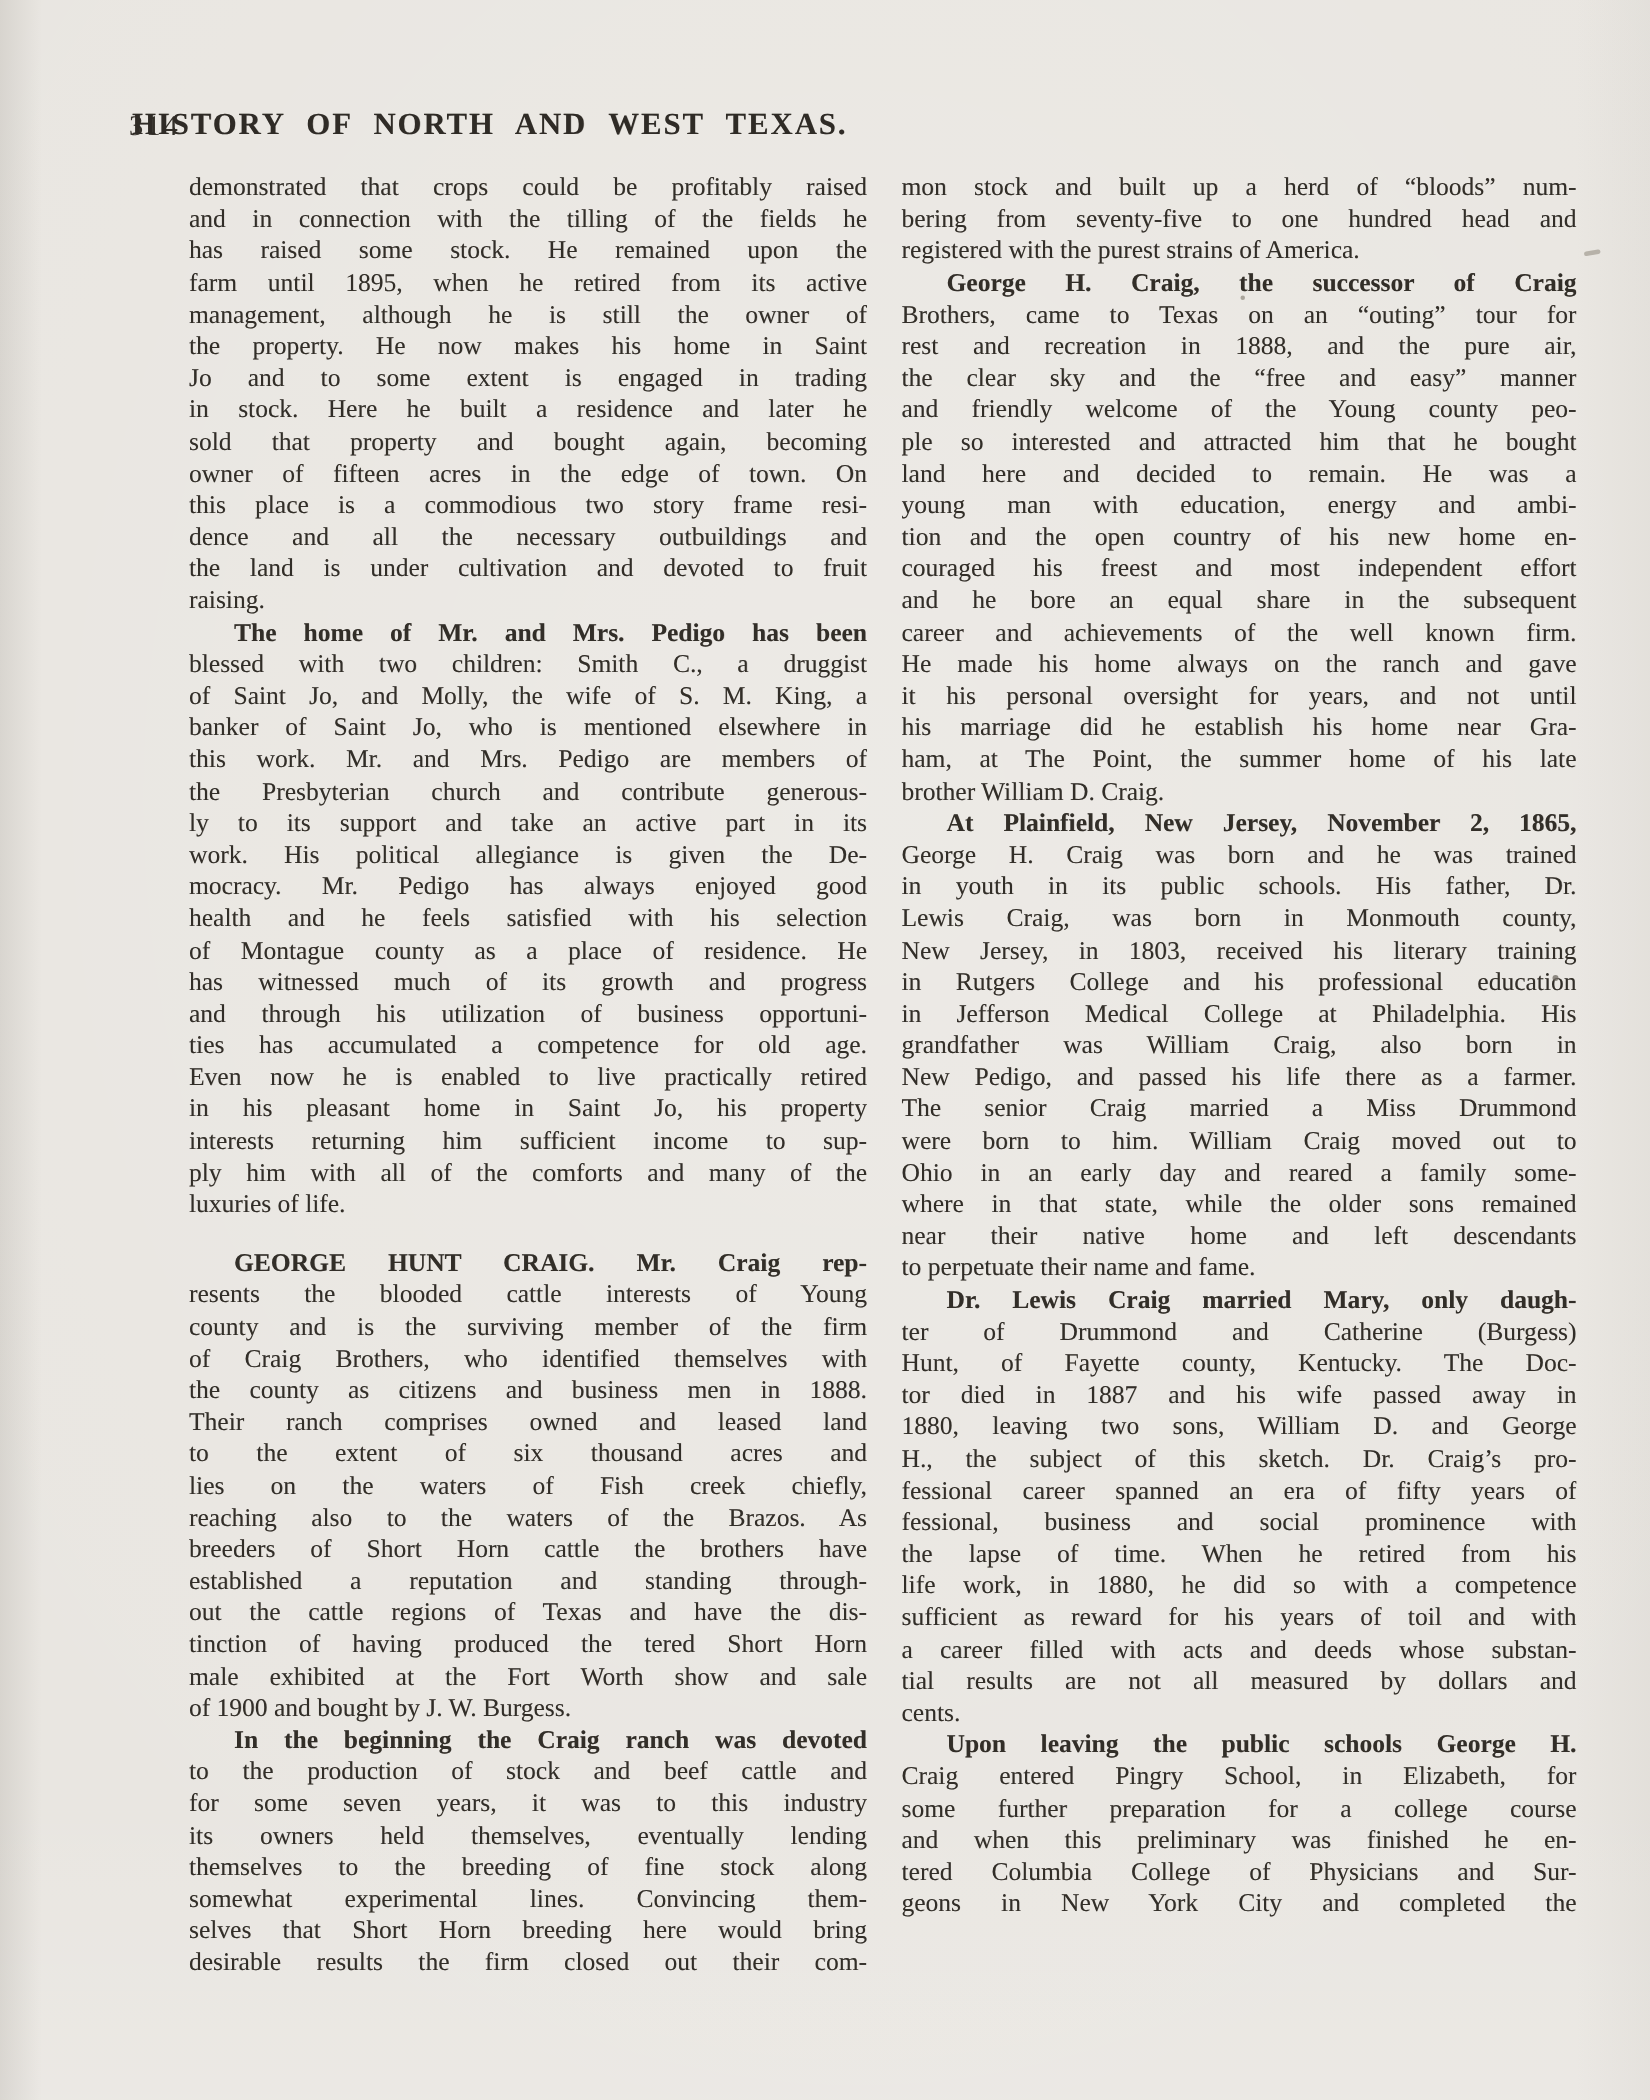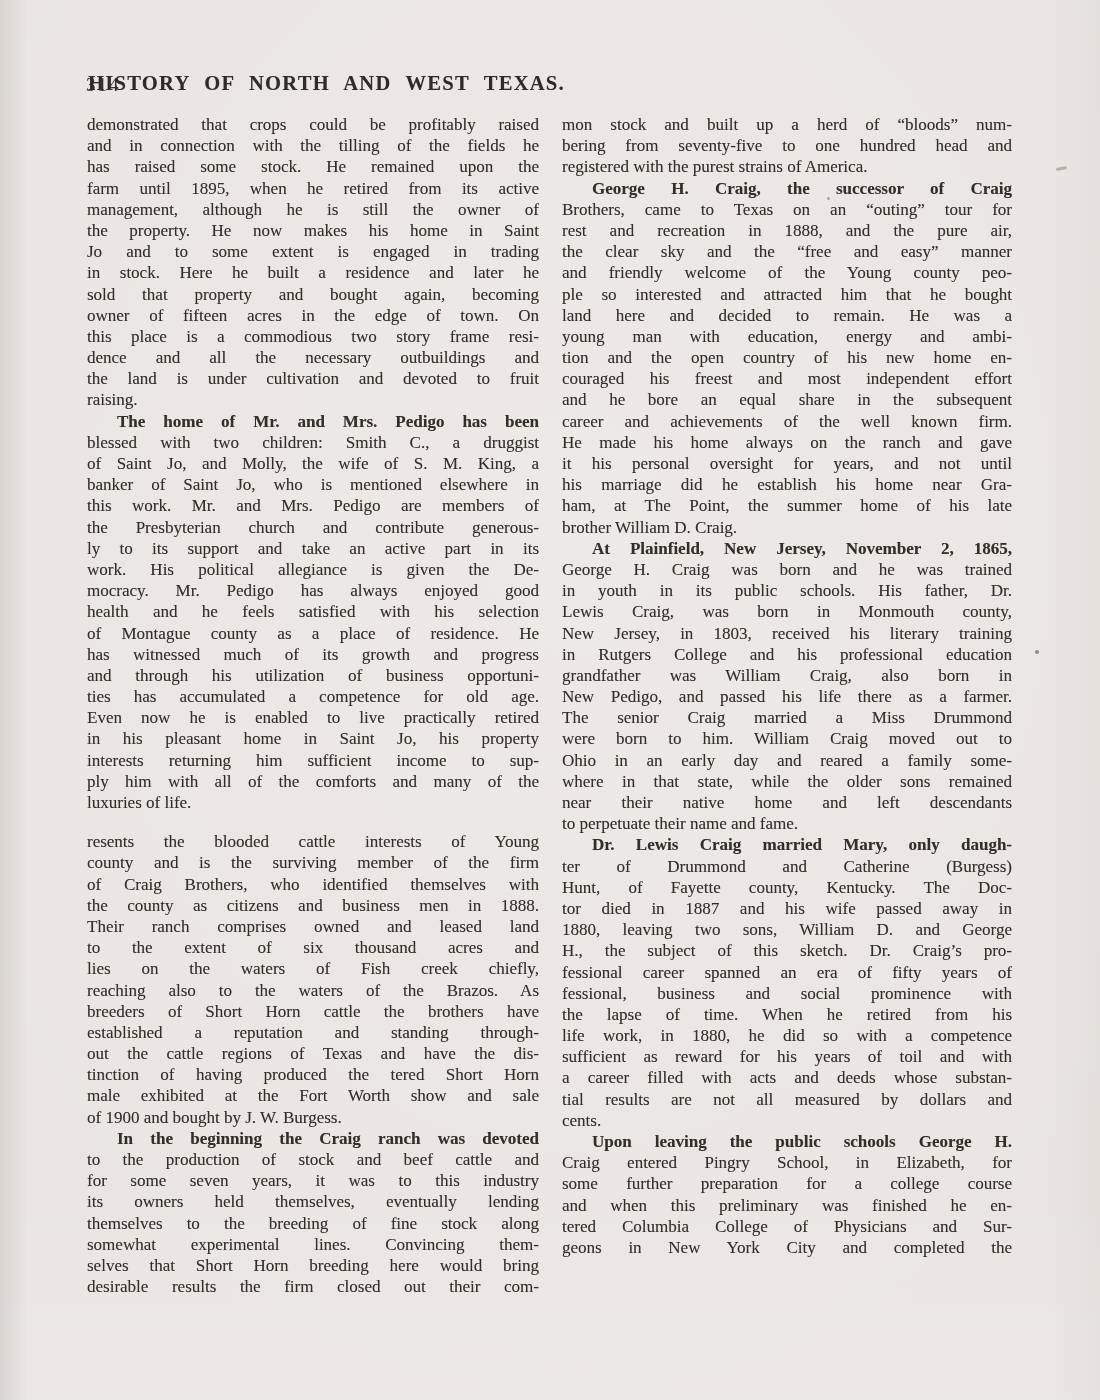--- a/index.html
+++ b/index.html
@@ -42,20 +42,21 @@
     margin: 0;
     color: #2f2b26;
     text-shadow: 0.2px 0.2px 0.4px rgba(50,45,40,0.35);
   }
   .column {
     position: absolute;
     top: 114px;
     font-size: 17px;
     line-height: 21.2px;
     text-shadow: 0.2px 0.2px 0.4px rgba(50,45,40,0.32);
+    margin-left: 39px;
   }
   .column-left  { left: 87px;  width: 452px; }
   .column-right { left: 562px; width: 450px; }
   .paragraph { margin: 0; }
   .line {
     height: 21.2px;
     overflow: hidden;
     text-align: justify;
     text-align-last: justify;
     white-space: normal;
@@ -110,20 +111,21 @@
       <div class="line">has witnessed much of its growth and progress</div>
       <div class="line">and through his utilization of business opportuni-</div>
       <div class="line">ties has accumulated a competence for old age.</div>
       <div class="line">Even now he is enabled to live practically retired</div>
       <div class="line">in his pleasant home in Saint Jo, his property</div>
       <div class="line">interests returning him sufficient income to sup-</div>
       <div class="line">ply him with all of the comforts and many of the</div>
       <div class="line para-end">luxuries of life.</div>
     </div>
     <div class="paragraph" style="margin-top: 18px;">
+      <div class="line indent">GEORGE HUNT CRAIG. Mr. Craig rep-</div>
       <div class="line">resents the blooded cattle interests of Young</div>
       <div class="line">county and is the surviving member of the firm</div>
       <div class="line">of Craig Brothers, who identified themselves with</div>
       <div class="line">the county as citizens and business men in 1888.</div>
       <div class="line">Their ranch comprises owned and leased land</div>
       <div class="line">to the extent of six thousand acres and</div>
       <div class="line">lies on the waters of Fish creek chiefly,</div>
       <div class="line">reaching also to the waters of the Brazos. As</div>
       <div class="line">breeders of Short Horn cattle the brothers have</div>
       <div class="line">established a reputation and standing through-</div>
@@ -169,20 +171,21 @@
       <div class="line">ham, at The Point, the summer home of his late</div>
       <div class="line para-end">brother William D. Craig.</div>
     </div>
     <div class="paragraph">
       <div class="line indent">At Plainfield, New Jersey, November 2, 1865,</div>
       <div class="line">George H. Craig was born and he was trained</div>
       <div class="line">in youth in its public schools. His father, Dr.</div>
       <div class="line">Lewis Craig, was born in Monmouth county,</div>
       <div class="line">New Jersey, in 1803, received his literary training</div>
       <div class="line">in Rutgers College and his professional education</div>
+      <div class="line">in Jefferson Medical College at Philadelphia. His</div>
       <div class="line">grandfather was William Craig, also born in</div>
       <div class="line">New Pedigo, and passed his life there as a farmer.</div>
       <div class="line">The senior Craig married a Miss Drummond</div>
       <div class="line">were born to him. William Craig moved out to</div>
       <div class="line">Ohio in an early day and reared a family some-</div>
       <div class="line">where in that state, while the older sons remained</div>
       <div class="line">near their native home and left descendants</div>
       <div class="line para-end">to perpetuate their name and fame.</div>
     </div>
     <div class="paragraph">

